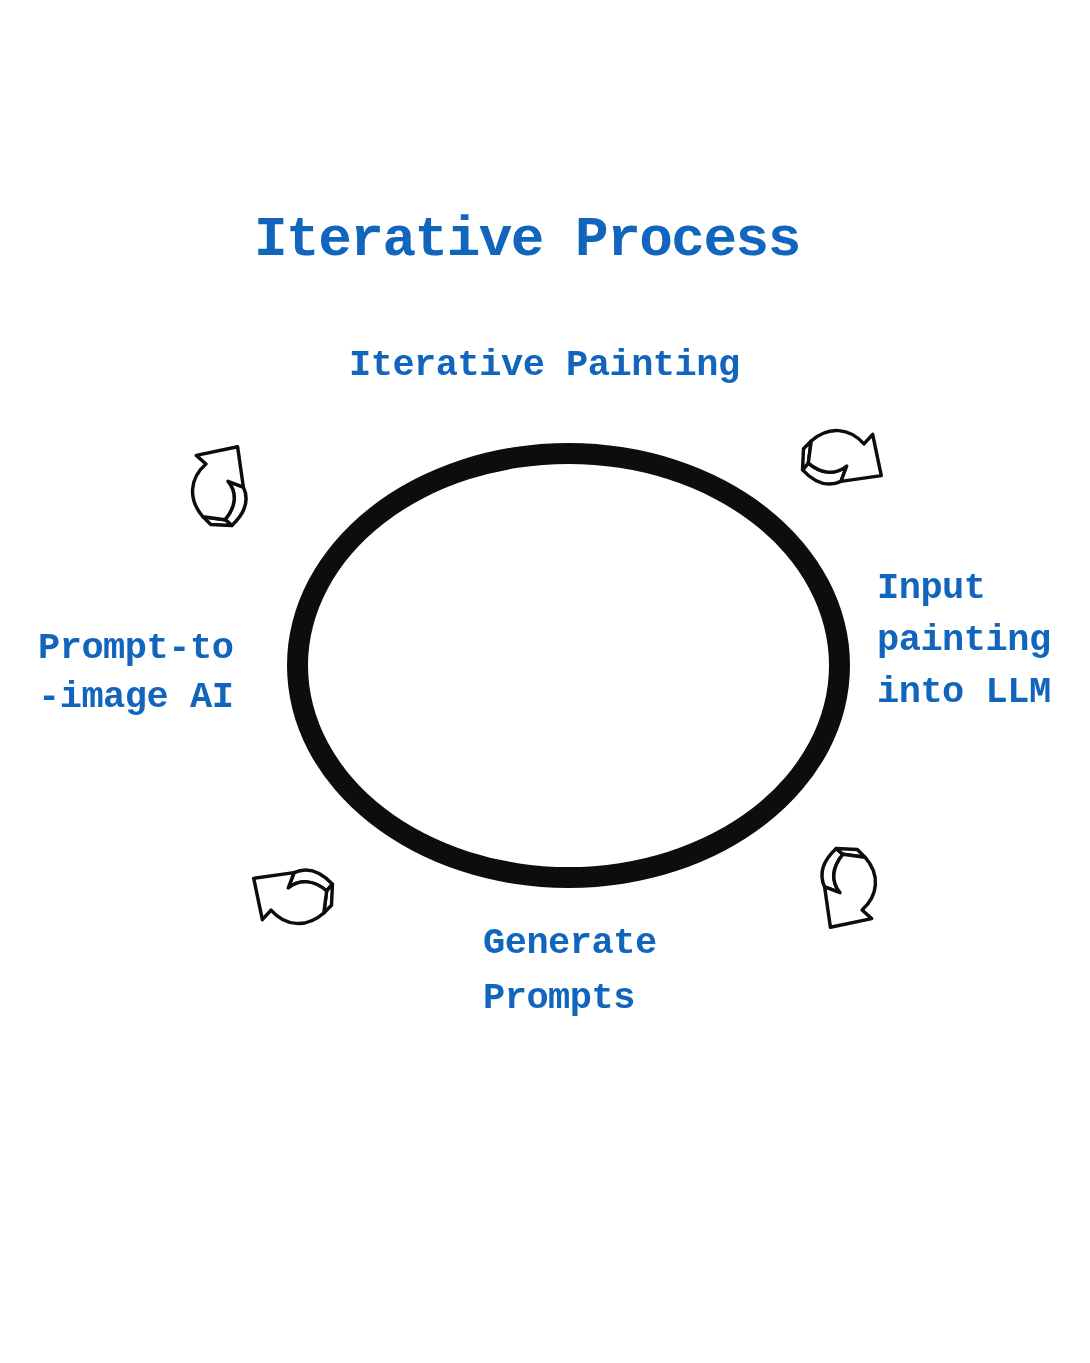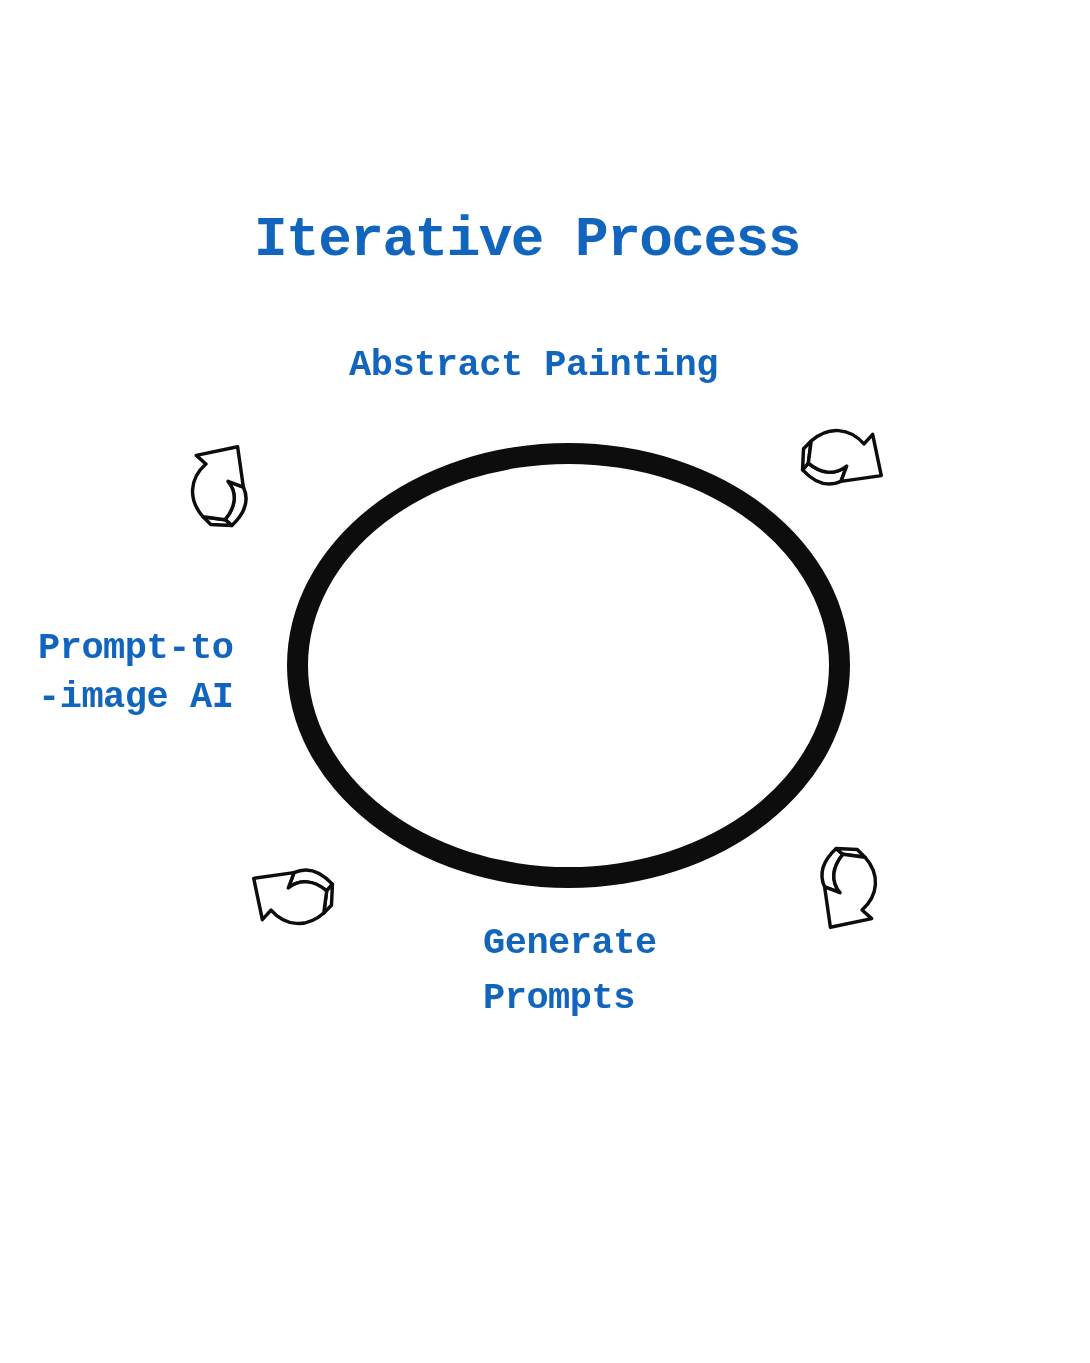--- a/index.html
+++ b/index.html
@@ -90,22 +90,25 @@
     <path d="M 20 24 L 12 32 L 11 54 L 17 47 Z"></path>
     <path d="M 20 24 C 38 8 60 10 75 27 L 84 17 L 93 60 L 51 66 L 57 50 C 45 60 30 58 17 47 Z"></path>
   </svg>
 
   <svg class="doodle-arrow arrow-bottom-left" viewBox="0 0 100 100">
     <path d="M 17 47 C 30 58 45 60 57 50 L 51 66 C 38 72 24 68 11 54 Z"></path>
     <path d="M 20 24 L 12 32 L 11 54 L 17 47 Z"></path>
     <path d="M 20 24 C 38 8 60 10 75 27 L 84 17 L 93 60 L 51 66 L 57 50 C 45 60 30 58 17 47 Z"></path>
   </svg>
 
-  <div class="node-label node-top">Abstract Painting</div>
+  <div class="node-label node-top">Iterative Painting</div>
 
+  <div class="node-label node-right">Input
+painting
+into LLM</div>
 
   <div class="node-label node-left">Prompt-to
 -image AI</div>
 
   <div class="node-label node-bottom">Generate
 Prompts</div>
 
 </div>
 
 </body></html>

